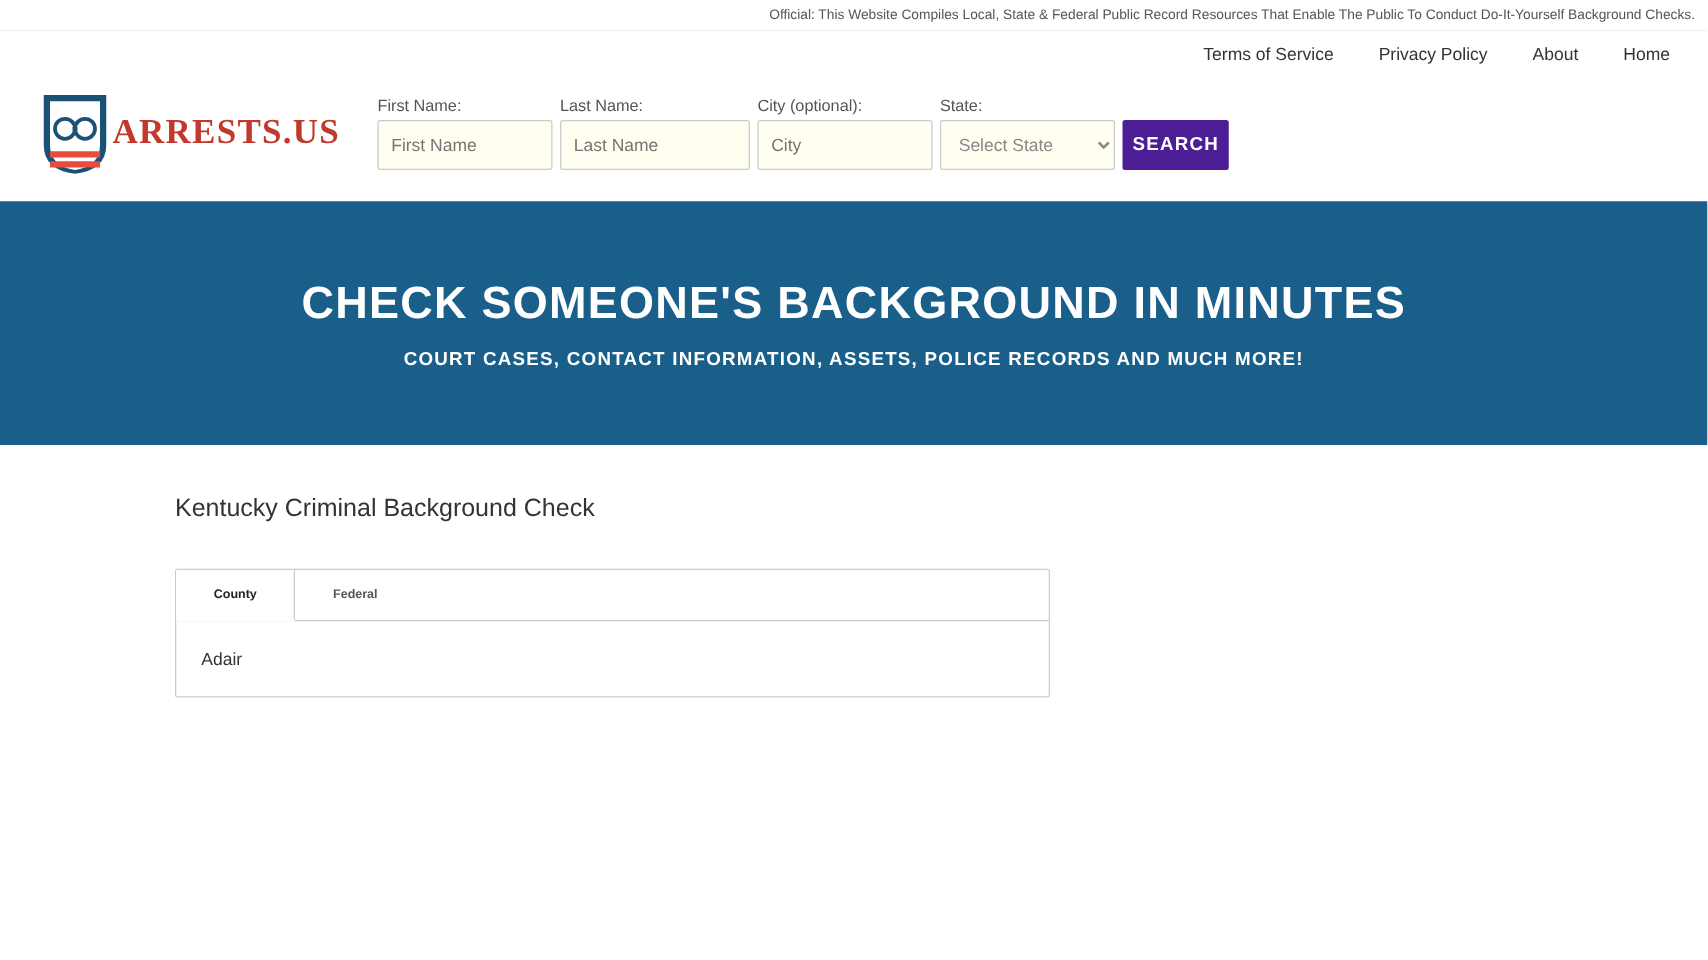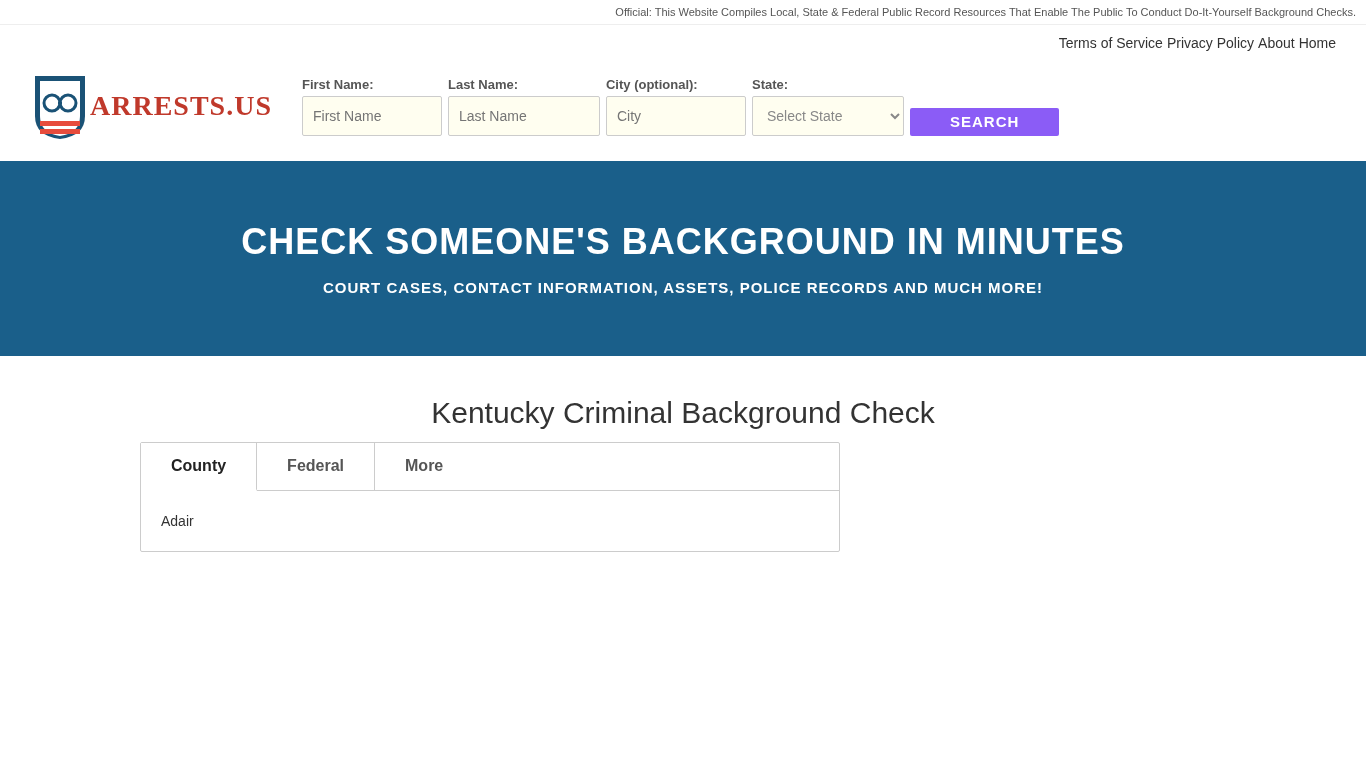--- a/index.html
+++ b/index.html
@@ -13,21 +13,21 @@
       font-size: 11px;
       color: #555;
       border-bottom: 1px solid #eee;
     }
 
     
     .nav-bar {
       display: flex;
       justify-content: flex-end;
       padding: 10px 30px;
-      gap: 4px;
+      gap: 36px;
       background: #fff;
     }
     .nav-link {
       color: #333;
       text-decoration: none;
       font-size: 14px;
       cursor: pointer;
     }
 
     
@@ -64,42 +64,42 @@
       flex: 1;
     }
     .search-field {
       display: flex;
       flex-direction: column;
       gap: 4px;
     }
     .search-field label {
       font-size: 13px;
       color: #555;
-      font-weight: bold;
+      font-weight: normal;
     }
     .search-field input,
     .search-field select {
       height: 40px;
       padding: 0 10px;
       border: 1px solid #ccc;
       border-radius: 2px;
       font-size: 14px;
       background: #fffef0;
       color: #888;
     }
     .field-first { width: 140px; }
     .field-last { width: 152px; }
     .field-city { width: 140px; }
-    .field-state { width: 152px; }
+    .field-state { width: 140px; }
     .field-state select { background: #fffef0; }
 
     .search-btn {
-      height: 28px;
-      padding: 0 40px;
-      background: #8b5cf6;
+      height: 40px;
+      padding: 0 8px;
+      background: #4c1d95;
       color: #fff;
       border: none;
       border-radius: 2px;
       font-size: 15px;
       font-weight: bold;
       cursor: pointer;
       letter-spacing: 1px;
       text-transform: uppercase;
       align-self: flex-end;
     }
@@ -124,40 +124,39 @@
       text-transform: uppercase;
       letter-spacing: 1px;
     }
 
     
     .content {
       padding: 40px 140px;
       background: #fff;
     }
     .section-title {
-      font-size: 30px;
+      font-size: 20px;
       font-weight: normal;
       color: #333;
-      margin-bottom: 12px;
-      text-align: center;
+      margin-bottom: 36px;
     }
 
     
     .tabs-container {
       border: 1px solid #ccc;
       border-radius: 2px;
       max-width: 700px;
     }
     .tabs-header {
       display: flex;
       border-bottom: 1px solid #ccc;
     }
     .tab-item {
       padding: 14px 30px;
-      font-size: 16px;
+      font-size: 10px;
       font-weight: bold;
       cursor: pointer;
       border-right: 1px solid #ccc;
       background: #fff;
       color: #555;
     }
     .tab-item:last-child { border-right: none; }
     .tab-item.active {
       background: #fff;
       border-bottom: 2px solid #fff;
@@ -251,19 +250,18 @@
   <p>COURT CASES, CONTACT INFORMATION, ASSETS, POLICE RECORDS AND MUCH MORE!</p>
 </div>
 
 <div class="content">
   <h2 class="section-title">Kentucky Criminal Background Check</h2>
 
   <div class="tabs-container">
     <div class="tabs-header">
       <div class="tab-item active">County</div>
       <div class="tab-item">Federal</div>
-      <div class="tab-item">More</div>
     </div>
     <div class="tab-content">
       <div class="tab-list-item">Adair</div>
     </div>
   </div>
 </div>
 
 </body></html>

